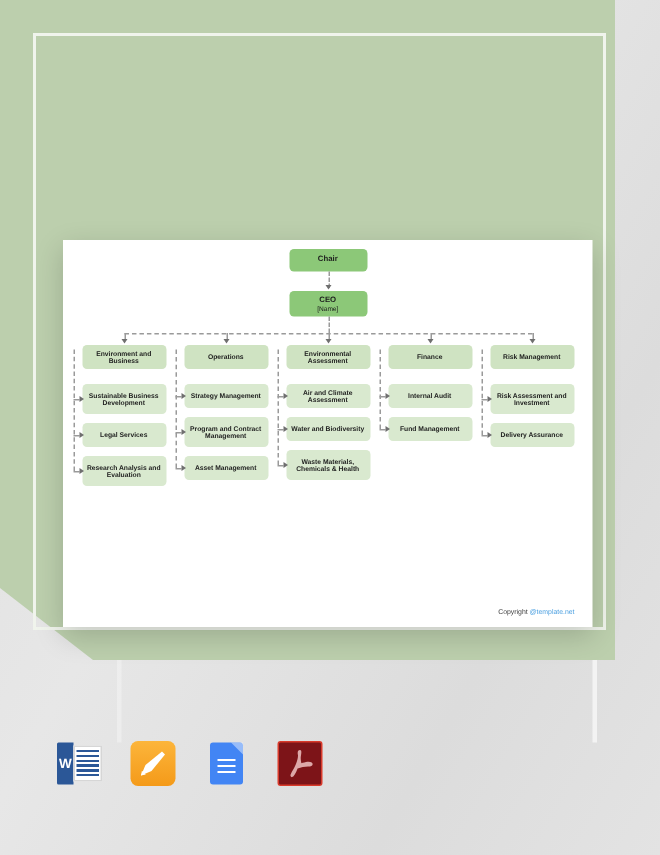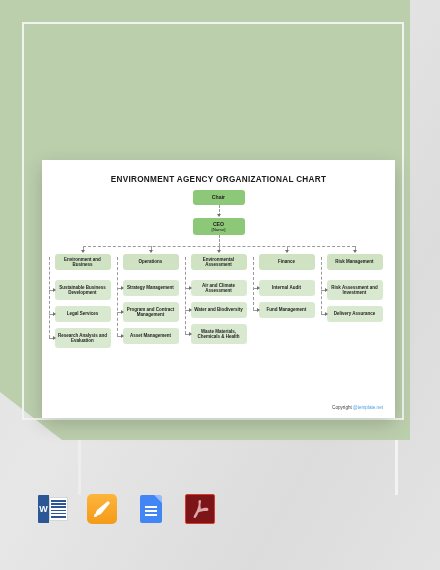--- a/index.html
+++ b/index.html
@@ -119,21 +119,20 @@
 <body>
 
 <div id="backdrop">
   <div id="grayPanel"></div>
   <div id="grayRight"></div>
   <div id="greenPanel"></div>
   <div id="greenFrame"></div>
 </div>
 
 <div id="card">
-  <div id="chartTitle">ENVIRONMENT AGENCY ORGANIZATIONAL CHART</div>
   <div id="chart">
       <div class="node top" style="left: 150.5px; top: 6px; width: 52px; height: 15px;">
         <span>Chair</span>
       </div>
       <div class="dline v" style="left: 176.5px; top: 21px; height: 11px;"></div>
       <div class="arrow down" style="left: 174.5px; top: 30px;"></div>
       <div class="node top" style="left: 150.5px; top: 34px; width: 52px; height: 17px;">
         <span>CEO</span>
         <span class="sublabel">[Name]</span>
       </div>

